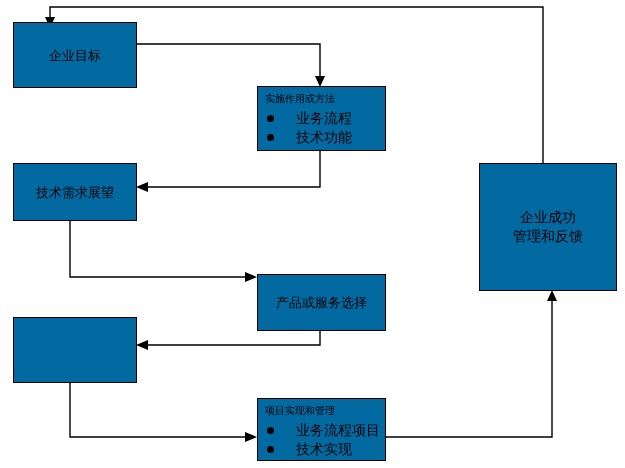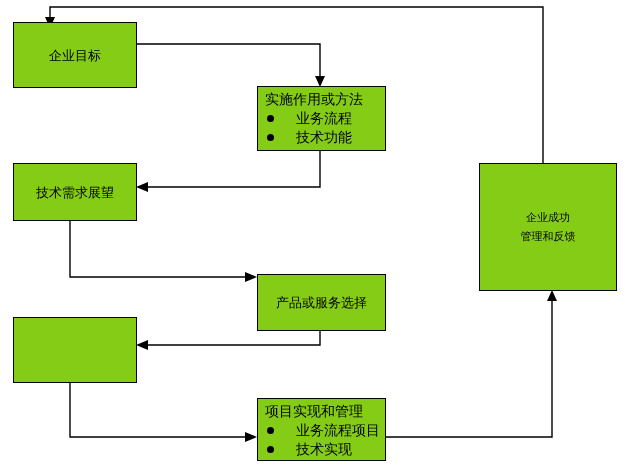--- a/index.html
+++ b/index.html
@@ -19,50 +19,50 @@
     position: absolute;
     left: 0;
     top: 0;
     width: 625px;
     height: 468px;
   }
   .node {
     position: absolute;
     box-sizing: border-box;
     border: 1px solid #000000;
-    background: #84cc16;
+    background: #0369a1;
     overflow: hidden;
   }
   .node-title {
     color: #000000;
     white-space: nowrap;
   }
   
   .node.center {
     display: flex;
     align-items: center;
     justify-content: center;
     text-align: center;
   }
   .node.center .node-title {
     font-size: 13px;
     line-height: 17px;
   }
   .node.multiline .node-title {
-    font-size: 11px;
+    font-size: 14px;
     line-height: 19px;
     text-align: center;
   }
   
   .node.listnode {
     padding-left: 7px;
     padding-top: 4px;
   }
   .node.listnode .node-title {
-    font-size: 14px;
+    font-size: 10px;
     line-height: 16px;
     display: block;
     margin-bottom: 2px;
   }
   .bullets {
     list-style: none;
     margin: 0;
     padding: 0;
   }
   .bullets li {

